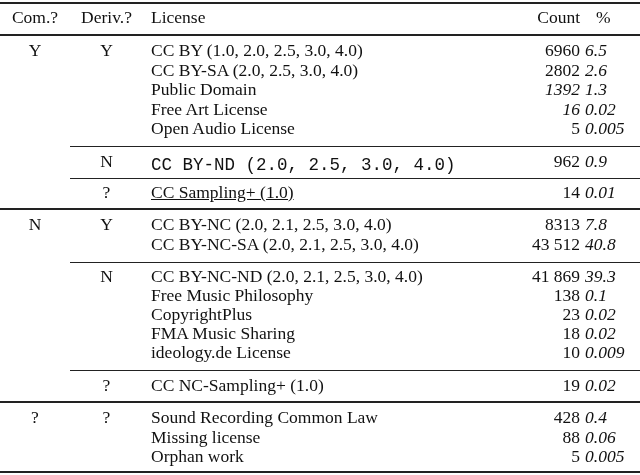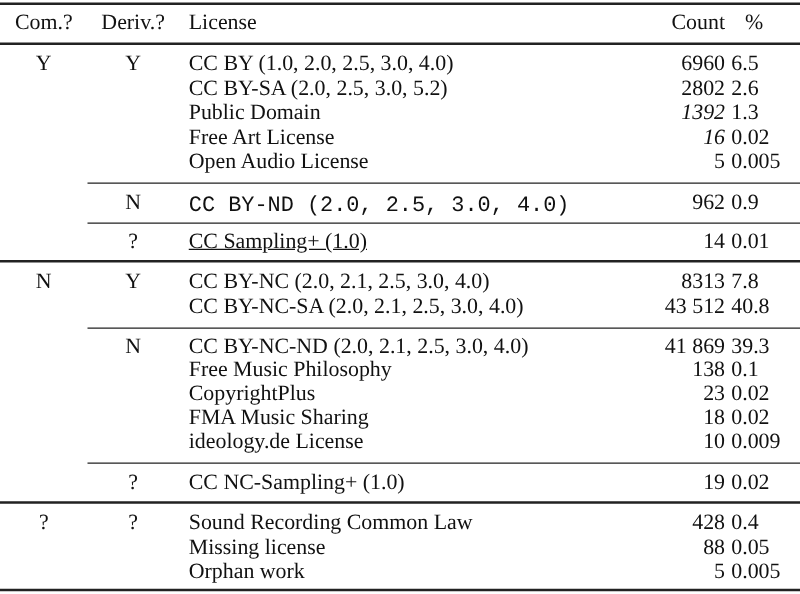--- a/index.html
+++ b/index.html
@@ -4,21 +4,21 @@
 <style>
   html, body { margin: 0; padding: 0; background: #ffffff; }
   body { width: 640px; height: 475px; position: relative; overflow: hidden;
          font-family: "Liberation Serif", "DejaVu Serif", serif; color: #111; }
   .rule { position: absolute; background: #222; }
   .cell { position: absolute; font-size: 17.5px; line-height: 19.5px; white-space: nowrap; }
   .c-com { left: 0; width: 70px; text-align: center; }
   .c-der { left: 70px; width: 73px; text-align: center; }
   .c-lic { left: 151px; }
   .c-cnt { right: 60px; text-align: right; }
-  .c-pct { left: 585px; }
+  .c-pct { left: 585px; font-style: italic; }
   .hdr { top: 8px; }
 </style>
 </head>
 <body>
 
 <div>
 
   <div class="rule" style="left:0;top:2px;width:640px;height:2px;"></div>
   <div class="rule" style="left:0;top:34px;width:640px;height:1.5px;"></div>
   <div class="rule" style="left:70px;top:146px;width:570px;height:1px;"></div>
@@ -40,21 +40,21 @@
   <div>
     <div class="cell c-com" style="top:41px;">Y</div>
     <div class="cell c-der" style="top:41px;">Y</div>
 
     <div>
       <div class="cell c-lic" style="top:41px;">CC BY (1.0, 2.0, 2.5, 3.0, 4.0)</div>
       <div class="cell c-cnt" style="top:41px;">6960</div>
       <div class="cell c-pct" style="top:41px;">6.5</div>
     </div>
     <div>
-      <div class="cell c-lic" style="top:60.5px;">CC BY-SA (2.0, 2.5, 3.0, 5.2)</div>
+      <div class="cell c-lic" style="top:60.5px;">CC BY-SA (2.0, 2.5, 3.0, 4.0)</div>
       <div class="cell c-cnt" style="top:60.5px;">2802</div>
       <div class="cell c-pct" style="top:60.5px;">2.6</div>
     </div>
     <div>
       <div class="cell c-lic" style="top:80px;">Public Domain</div>
       <div class="cell c-cnt" style="top:80px;font-style:italic;">1392</div>
       <div class="cell c-pct" style="top:80px;">1.3</div>
     </div>
     <div>
       <div class="cell c-lic" style="top:99.5px;">Free Art License</div>
@@ -135,21 +135,21 @@
     <div class="cell c-com" style="top:408px;">?</div>
     <div class="cell c-der" style="top:408px;">?</div>
     <div>
       <div class="cell c-lic" style="top:408px;">Sound Recording Common Law</div>
       <div class="cell c-cnt" style="top:408px;">428</div>
       <div class="cell c-pct" style="top:408px;">0.4</div>
     </div>
     <div>
       <div class="cell c-lic" style="top:427.5px;">Missing license</div>
       <div class="cell c-cnt" style="top:427.5px;">88</div>
-      <div class="cell c-pct" style="top:427.5px;">0.05</div>
+      <div class="cell c-pct" style="top:427.5px;">0.06</div>
     </div>
     <div>
       <div class="cell c-lic" style="top:447px;">Orphan work</div>
       <div class="cell c-cnt" style="top:447px;">5</div>
       <div class="cell c-pct" style="top:447px;">0.005</div>
     </div>
   </div>
 
 </div>
 

